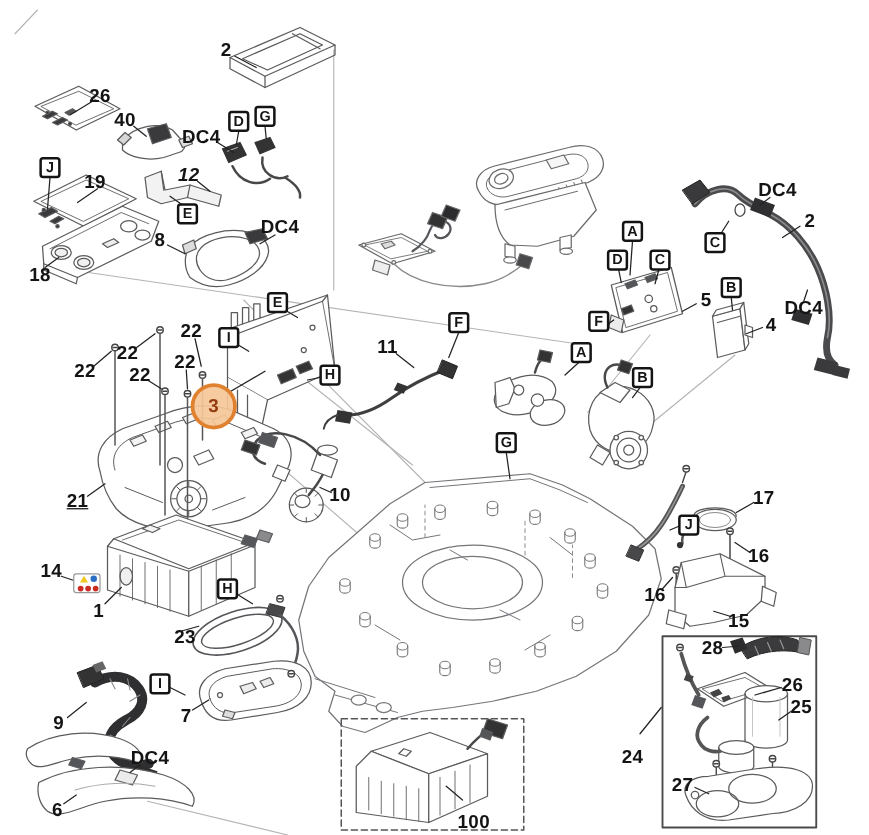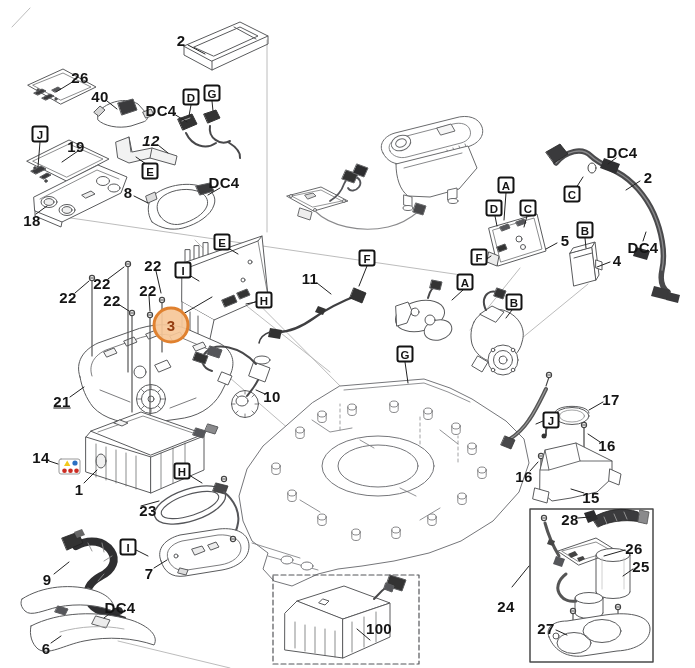--- a/index.html
+++ b/index.html
@@ -535,21 +535,21 @@
       <span class="num-label" style="left: 643px; top: 247px;">DC4</span>
       <span class="num-label" style="left: 611px; top: 399px;">17</span>
       <span class="num-label" style="left: 607px; top: 445px;">16</span>
       <span class="num-label" style="left: 524px; top: 476px;">16</span>
       <span class="num-label" style="left: 591px; top: 497px;">15</span>
       <span class="num-label" style="left: 570px; top: 519px;">28</span>
       <span class="num-label" style="left: 634px; top: 548px;">26</span>
       <span class="num-label" style="left: 641px; top: 566px;">25</span>
       <span class="num-label" style="left: 546px; top: 628px;">27</span>
       <span class="num-label" style="left: 506px; top: 574px; margin-top: 32px;">24</span>
-      <span class="num-label" style="left: 379px; top: 628px; text-align: center;">100</span>
+      <span class="num-label" style="left: 379px; top: 658px; text-align: center;">100</span>
       <div class="letter-box" style="left: 40px; top: 134px;">J</div>
       <div class="letter-box" style="left: 191px; top: 97px;">D</div>
       <div class="letter-box" style="left: 212px; top: 93px;">G</div>
       <div class="letter-box" style="left: 150px; top: 171px;">E</div>
       <div class="letter-box" style="left: 222px; top: 242px;">E</div>
       <div class="letter-box" style="left: 183px; top: 270px;">I</div>
       <div class="letter-box" style="left: 264px; top: 300px;">H</div>
       <div class="letter-box" style="left: 506px; top: 185px;">A</div>
       <div class="letter-box" style="left: 494px; top: 208px;">D</div>
       <div class="letter-box" style="left: 528px; top: 208px;">C</div>

